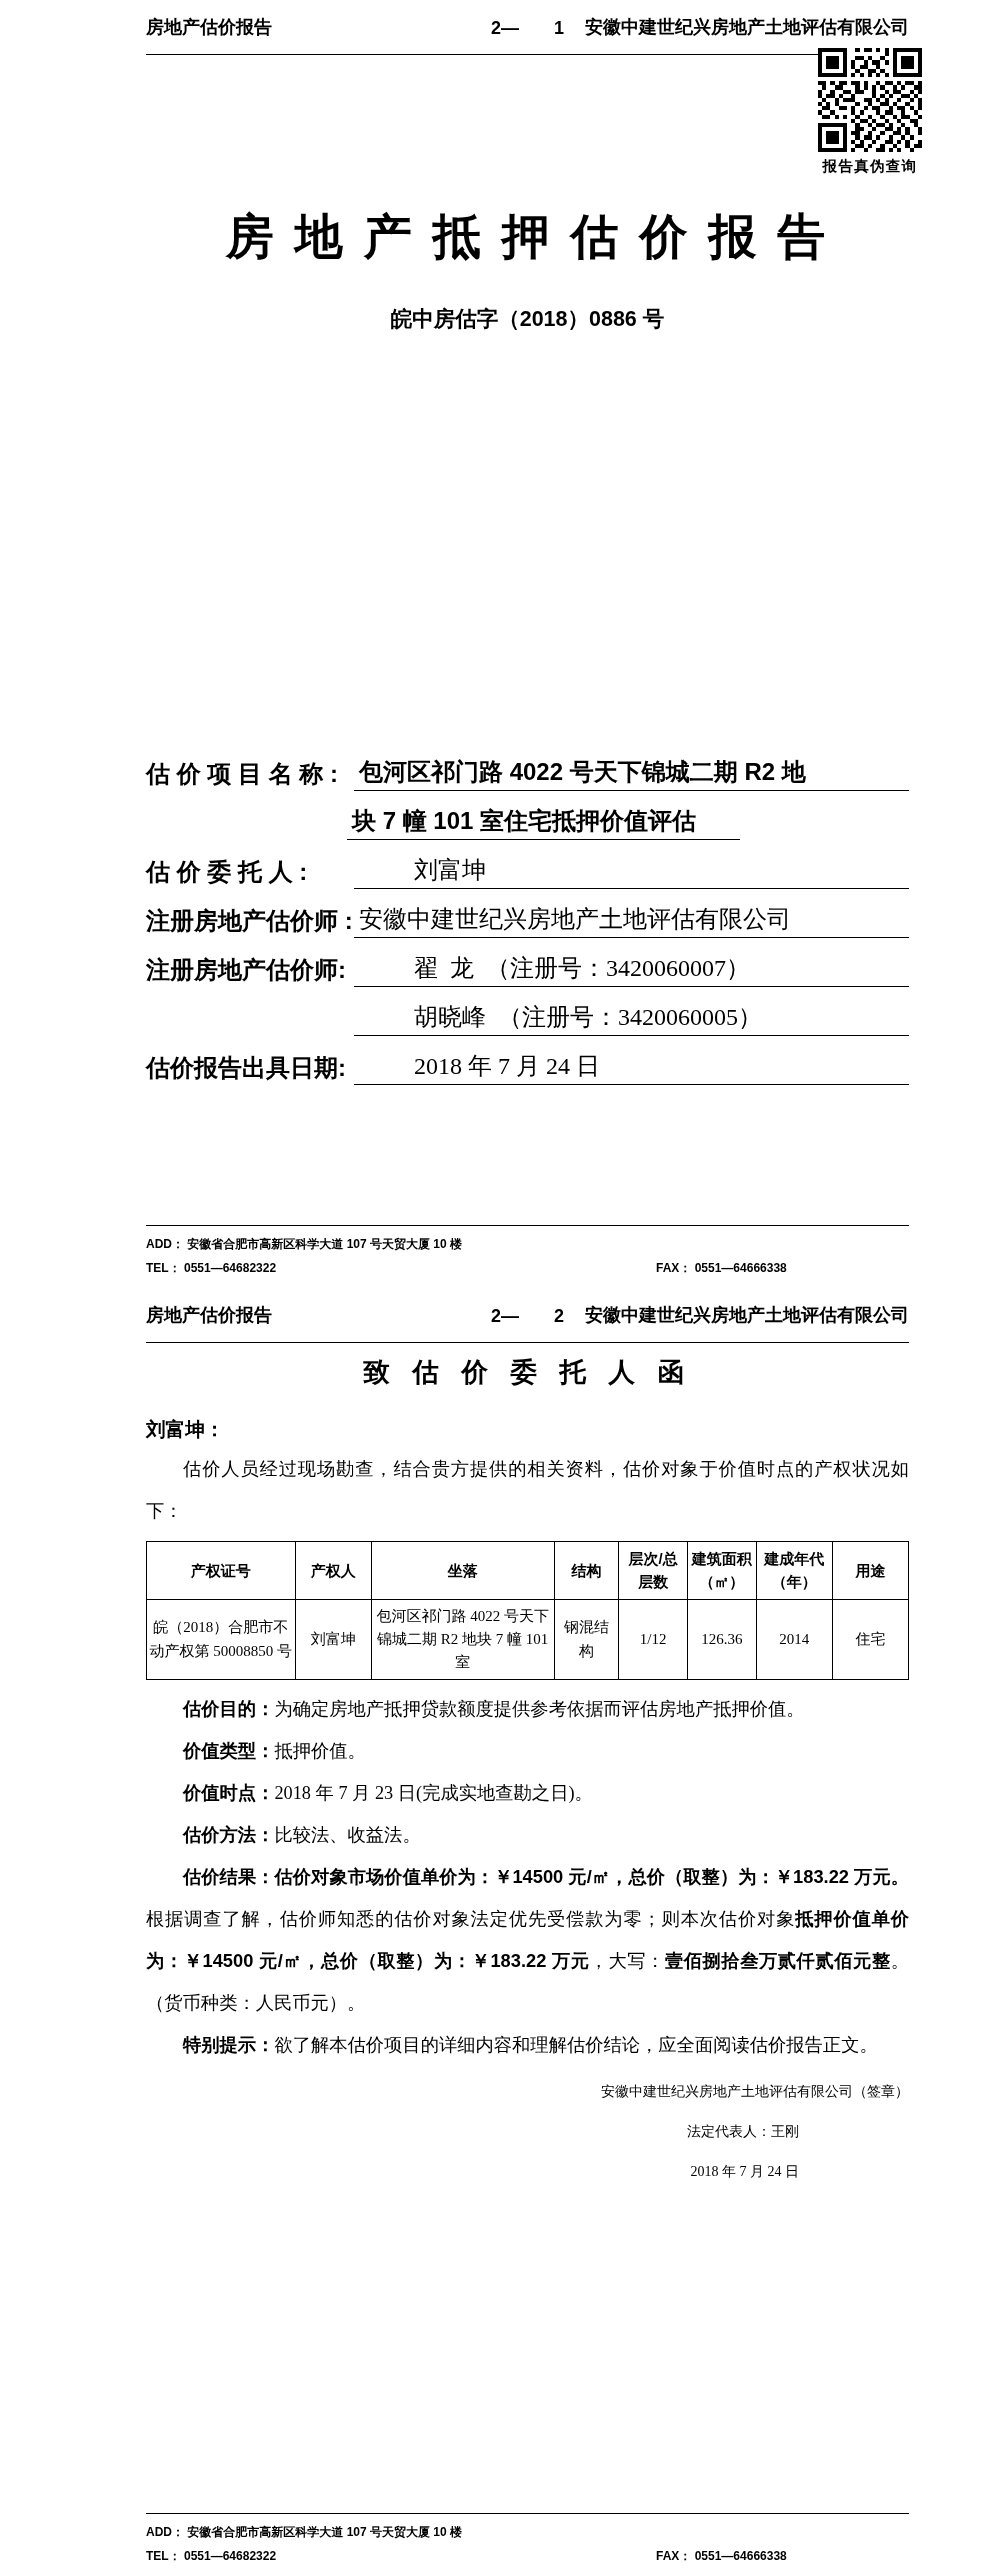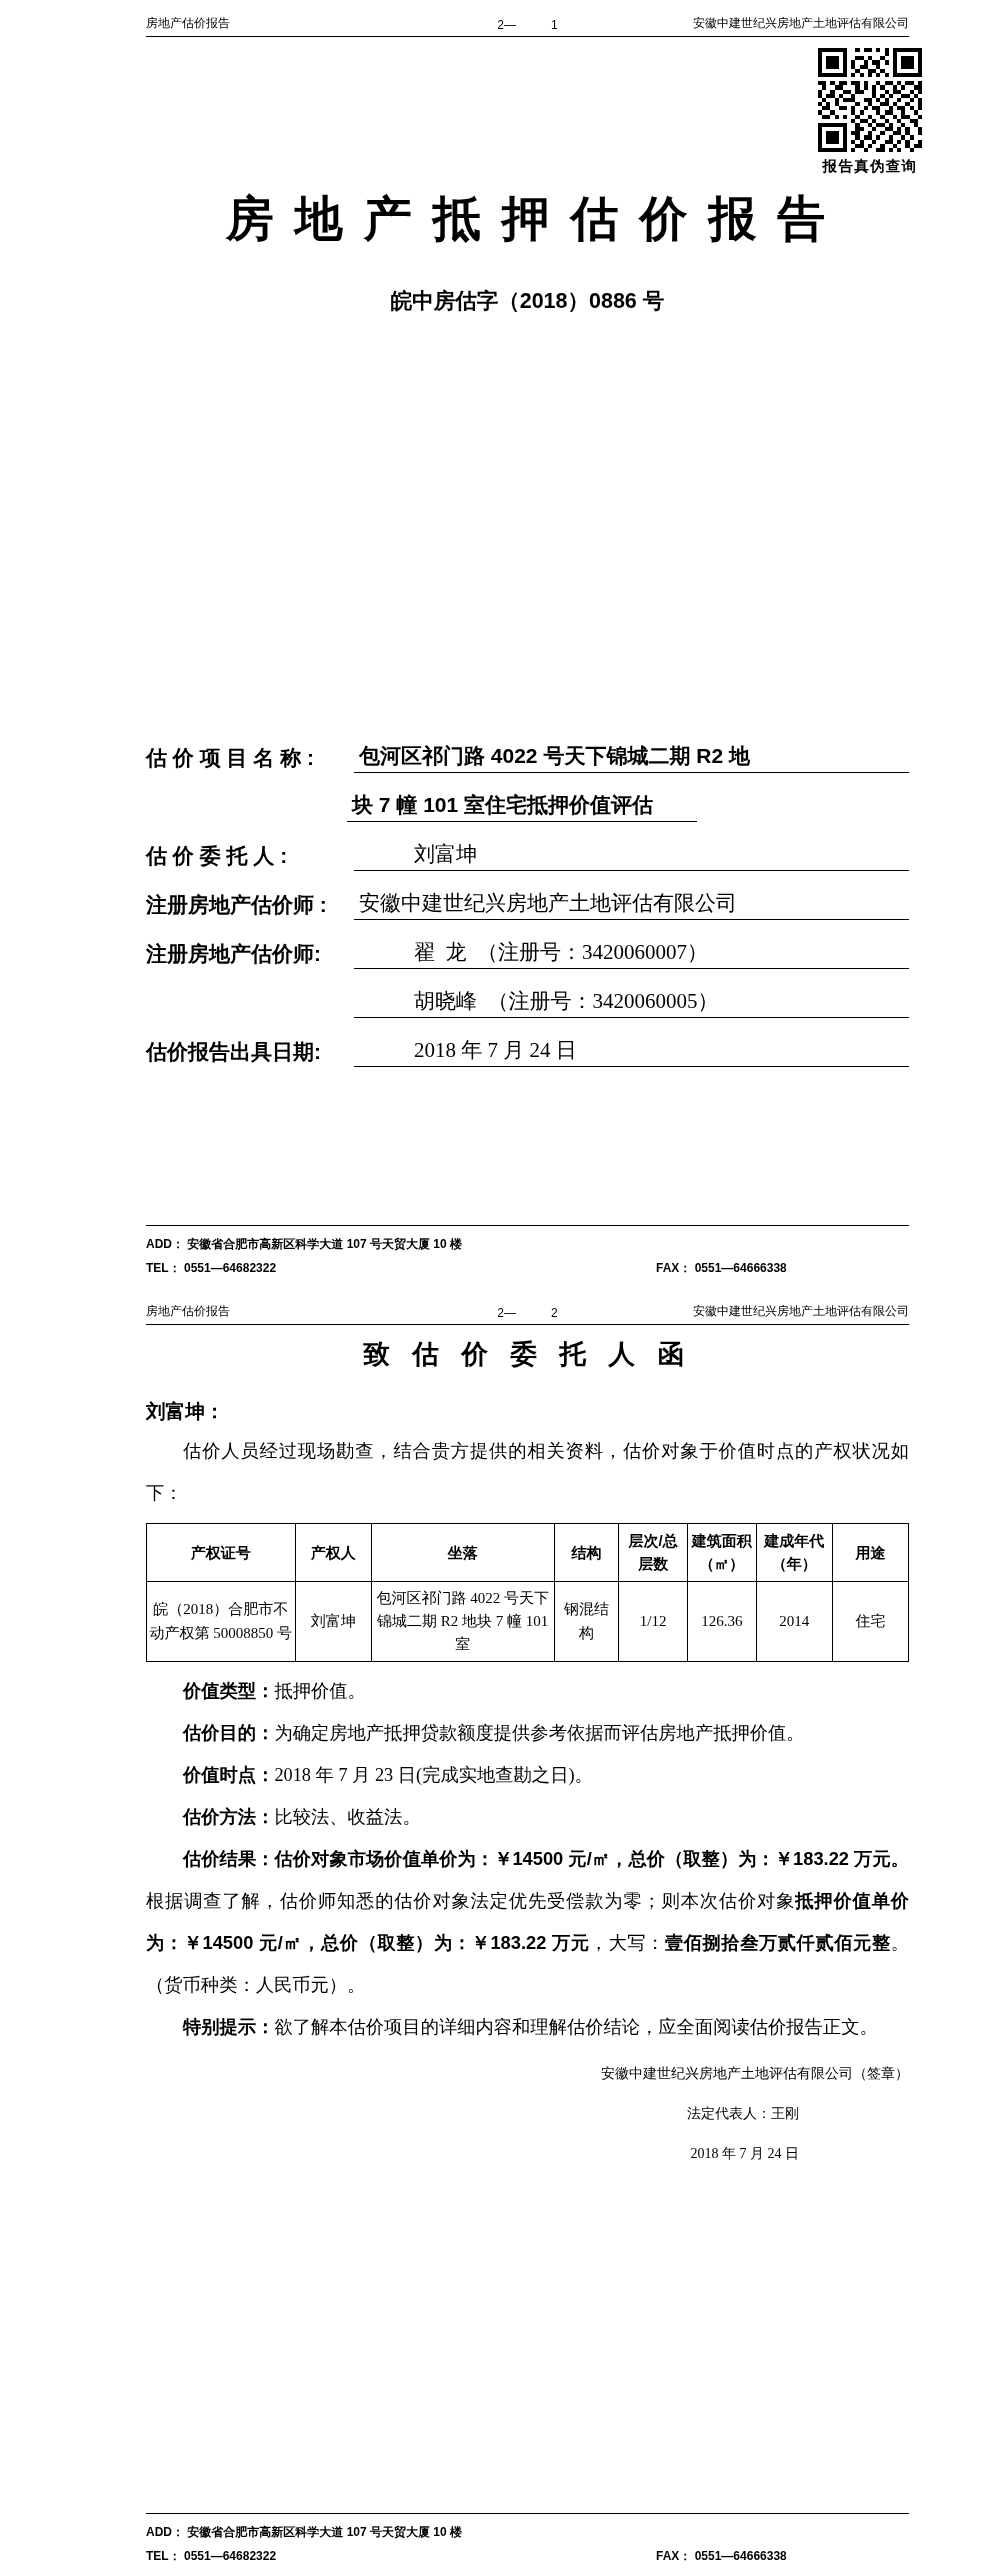--- a/index.html
+++ b/index.html
@@ -8,22 +8,22 @@
     width:1002px; height:2576px; overflow:hidden;
     font-family:"Liberation Serif", serif; color:#000;
   }
   .page {
     position:relative; width:1002px; height:1288px;
     padding:15px 93px 0 146px; overflow:hidden; background:#fff;
   }
   
   .doc-header {
     display:flex; justify-content:space-between; align-items:flex-end;
-    font-family:"Liberation Sans", sans-serif; font-weight:normal;
-    font-size:12px; border-bottom:1.3px solid #000; padding-bottom:4px;
+    font-family:"Liberation Sans", sans-serif; font-weight:bold;
+    font-size:18px; border-bottom:1.3px solid #000; padding-bottom:15px;
   }
   .h-left { flex:1; text-align:left; }
   .h-center { flex:none; display:flex; gap:35px; }
   .h-right { flex:1; text-align:right; }
 
   
   .qr-block { position:absolute; top:48px; right:80px; width:104px; text-align:center; }
   .qr { width:104px; height:104px; display:block; fill:#000; background:#fff; }
   .qr-caption {
     margin-top:5px; font-family:"Liberation Sans", sans-serif;
@@ -33,21 +33,21 @@
   
   .main-title {
     margin-top:150px; text-align:center;
     font-family:"Liberation Sans", sans-serif; font-weight:bold;
     font-size:48px; letter-spacing:3.8px; white-space:pre;
   }
   .report-no {
     margin-top:35px; text-align:center;
     font-family:"Liberation Sans", sans-serif; font-weight:bold; font-size:21.5px;
   }
-  .fields { margin-top:409px; font-size:21px; }
+  .fields { margin-top:409px; font-size:24px; }
   .field-row { display:flex; align-items:flex-end; height:49px; }
   .f-label {
     flex:none; width:201px; font-family:"Liberation Sans", sans-serif;
     font-weight:bold; white-space:pre; padding-bottom:1.3px;
   }
   .f-value {
     flex:1; border-bottom:1.3px solid #000; padding:0 3.8px 2.5px 60px;
     white-space:pre; text-align:left;margin-left:7px;
   }
   .f-value.start { padding-left:5px; }
@@ -364,22 +364,22 @@
         <td>包河区祁门路 4022 号天下锦城二期 R2 地块 7 幢 101 室</td>
         <td>钢混结构</td>
         <td>1/12</td>
         <td>126.36</td>
         <td>2014</td>
         <td>住宅</td>
       </tr>
     </tbody>
   </table>
 
+  <p class="body-para"><span class="lbl">估价目的：</span><span>为确定房地产抵押贷款额度提供参考依据而评估房地产抵押价值。</span></p>
   <p class="body-para"><span class="lbl">价值类型：</span><span>抵押价值。</span></p>
-  <p class="body-para"><span class="lbl">估价目的：</span><span>为确定房地产抵押贷款额度提供参考依据而评估房地产抵押价值。</span></p>
   <p class="body-para"><span class="lbl">价值时点：</span><span>2018 年 7 月 23 日(完成实地查勘之日)。</span></p>
   <p class="body-para"><span class="lbl">估价方法：</span><span>比较法、收益法。</span></p>
 
   <p class="body-para"><span class="lbl">估价结果：</span><span class="lbl">估价对象市场价值单价为：￥14500 元/㎡，总价（取整）为：￥183.22 万元。</span><span>根据调查了解，估价师知悉的估价对象法定优先受偿款为零；则本次估价对象</span><span class="lbl">抵押价值单价为：￥14500 元/㎡，总价（取整）为：￥183.22 万元</span><span>，大写：</span><span class="lbl">壹佰捌拾叁万贰仟贰佰元整</span><span>。（货币种类：人民币元）。</span></p>
 
   <p class="body-para"><span class="lbl">特别提示：</span><span>欲了解本估价项目的详细内容和理解估价结论，应全面阅读估价报告正文。</span></p>
 
   <div class="signature">
     <div class="sig-company">安徽中建世纪兴房地产土地评估有限公司（签章）</div>
     <div class="sig-rep">法定代表人：王刚</div>

